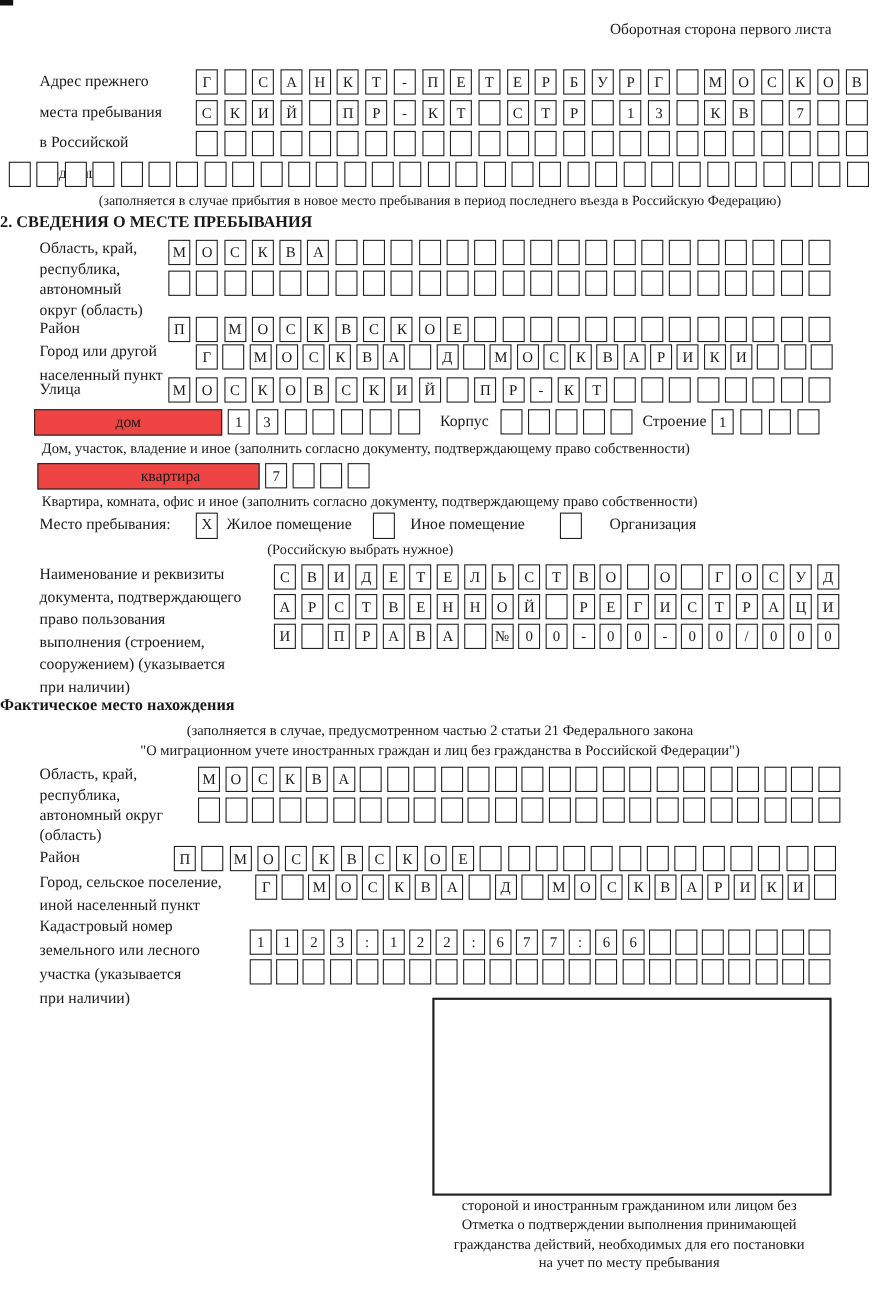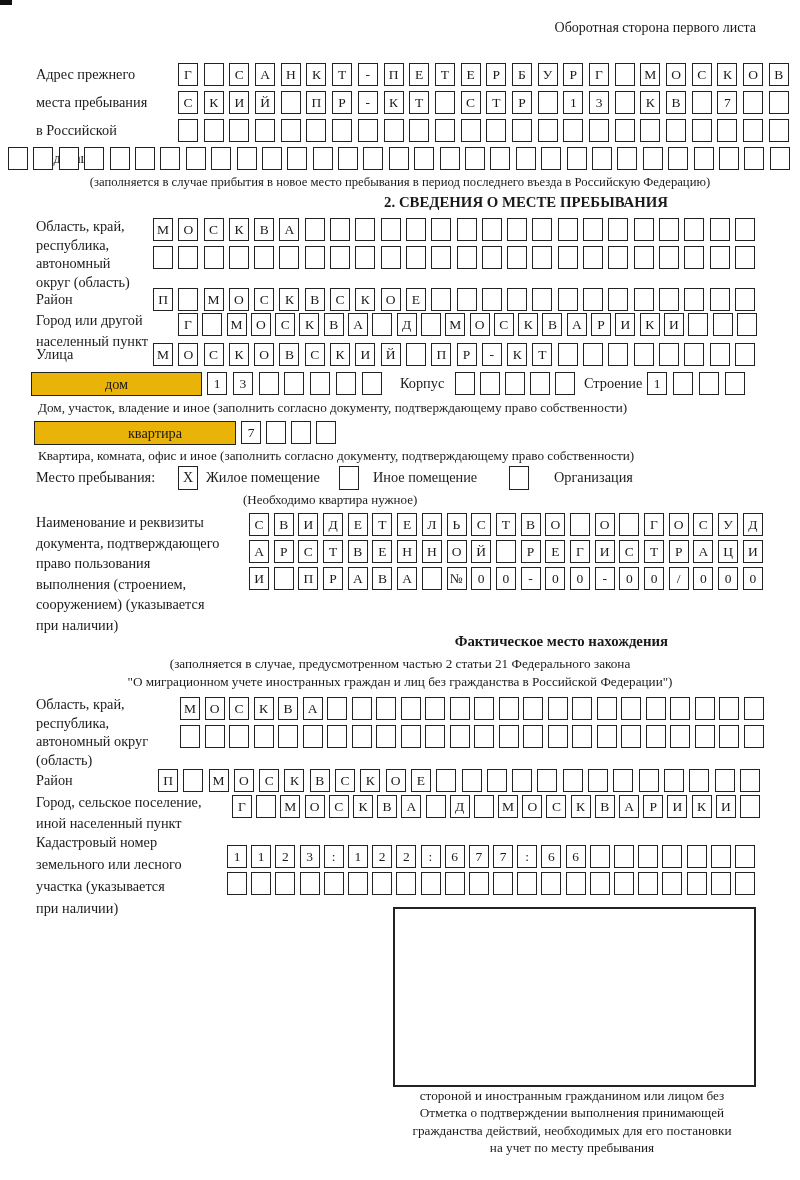--- a/index.html
+++ b/index.html
@@ -7,33 +7,33 @@
     width:800px;height:1180px;position:relative;background:#ffffff;
     font-family:"Liberation Serif","DejaVu Serif",serif;color:#1a1a1a;overflow:hidden;
   }
   .lbl{position:absolute;font-size:14.3px;}
   .lh18 div{line-height:18.5px;}
   .lh20 div{line-height:20.5px;}
   .lh22 div{line-height:22px;}
   .lh28 div{line-height:28px;}
   .cap{position:absolute;font-size:12.7px;}
   .capc{left:0;width:800px;text-align:center;}
-  .ttl{position:absolute;font-weight:bold;font-size:14.8px;left:0;width:668px;text-align:right;}
+  .ttl{position:absolute;font-weight:bold;font-size:14.8px;left:0;width:668px;text-align:left;}
   .cellrow{position:absolute;display:flex;}
   .cell{
     flex:none;width:20px;height:23px;border:1.6px solid #222;box-sizing:border-box;
     display:flex;align-items:center;justify-content:center;
     font-size:13.5px;line-height:1;background:#fff;
   }
   .g57{column-gap:5.7px}.g54{column-gap:5.4px}.g53{column-gap:5.3px}
   .g47{column-gap:4.7px}.g45{column-gap:4.5px}.g43{column-gap:4.3px}
   .g42{column-gap:4.2px}.g58{column-gap:5.8px}.g50{column-gap:5px}.g60{column-gap:6px}
   .lblbox{
     position:absolute;height:24px;border:1.6px solid #222;box-sizing:border-box;
-    display:flex;align-items:center;justify-content:center;font-size:14.3px;background:#eab308;
+    display:flex;align-items:center;justify-content:center;font-size:14.3px;background:#ef4444;
   }
   .chk{
     position:absolute;width:20px;height:24px;border:1.6px solid #222;box-sizing:border-box;
     display:flex;align-items:center;justify-content:center;font-size:14px;background:#fff;
   }
   .stampbox{position:absolute;border:2px solid #222;background:#fff;}
   .artifact{position:absolute;left:0;top:0;width:12px;height:5px;background:#111;}
   .hdr{position:absolute;top:20px;right:44px;font-size:14px;}
 </style>
 </head>
@@ -346,21 +346,21 @@
   </div>
 <div class="cap" style="left:38px;top:448px;font-size:13.2px;">Квартира, комната, офис и иное (заполнить согласно документу, подтверждающему право собственности)</div>
 
 <div class="lbl" style="left:36px;top:469px;">Место пребывания:</div>
 <div class="chk" style="left:178px;top:466px;">X</div>
 <div class="lbl" style="left:206px;top:469px;">Жилое помещение</div>
 <div class="chk" style="left:339px;top:466px;"></div>
 <div class="lbl" style="left:373px;top:469px;">Иное помещение</div>
 <div class="chk" style="left:509px;top:466px;"></div>
 <div class="lbl" style="left:554px;top:469px;">Организация</div>
-<div class="cap" style="left:243px;top:492px;font-size:13px;">(Необходимо квартира нужное)</div>
+<div class="cap" style="left:243px;top:492px;font-size:13px;">(Российскую выбрать нужное)</div>
 
 <div class="lbl lh20" style="left:36px;top:512px;">
     <div>Наименование и реквизиты</div>
     <div>документа, подтверждающего</div>
     <div>право пользования</div>
     <div>выполнения (строением,</div>
     <div>сооружением) (указывается</div>
     <div>при наличии)</div>
   </div>
 <div class="cellrow g47" style="left:249px;top:513px;">

